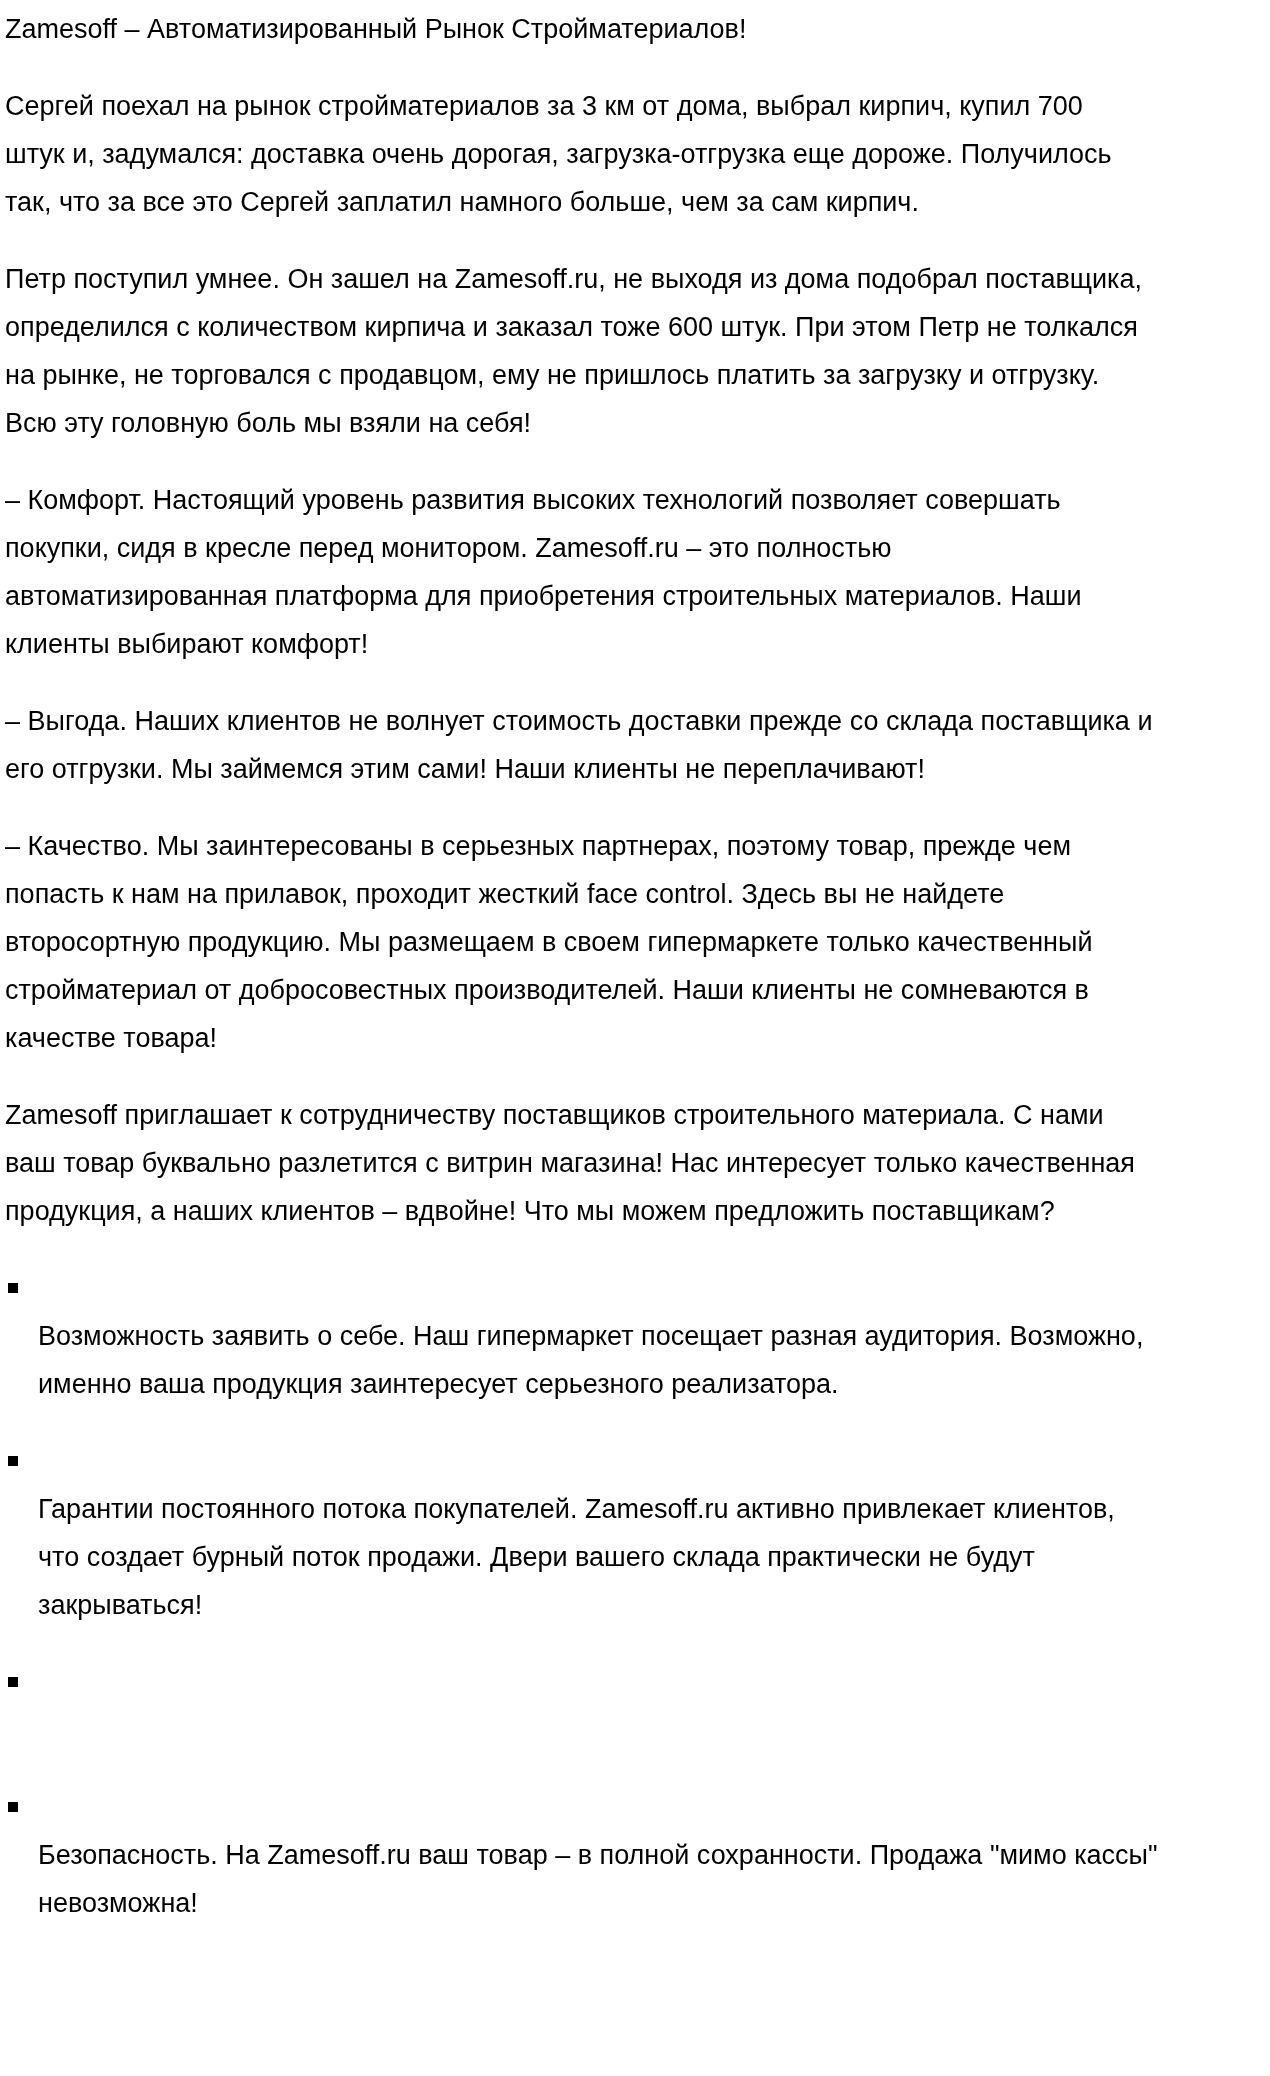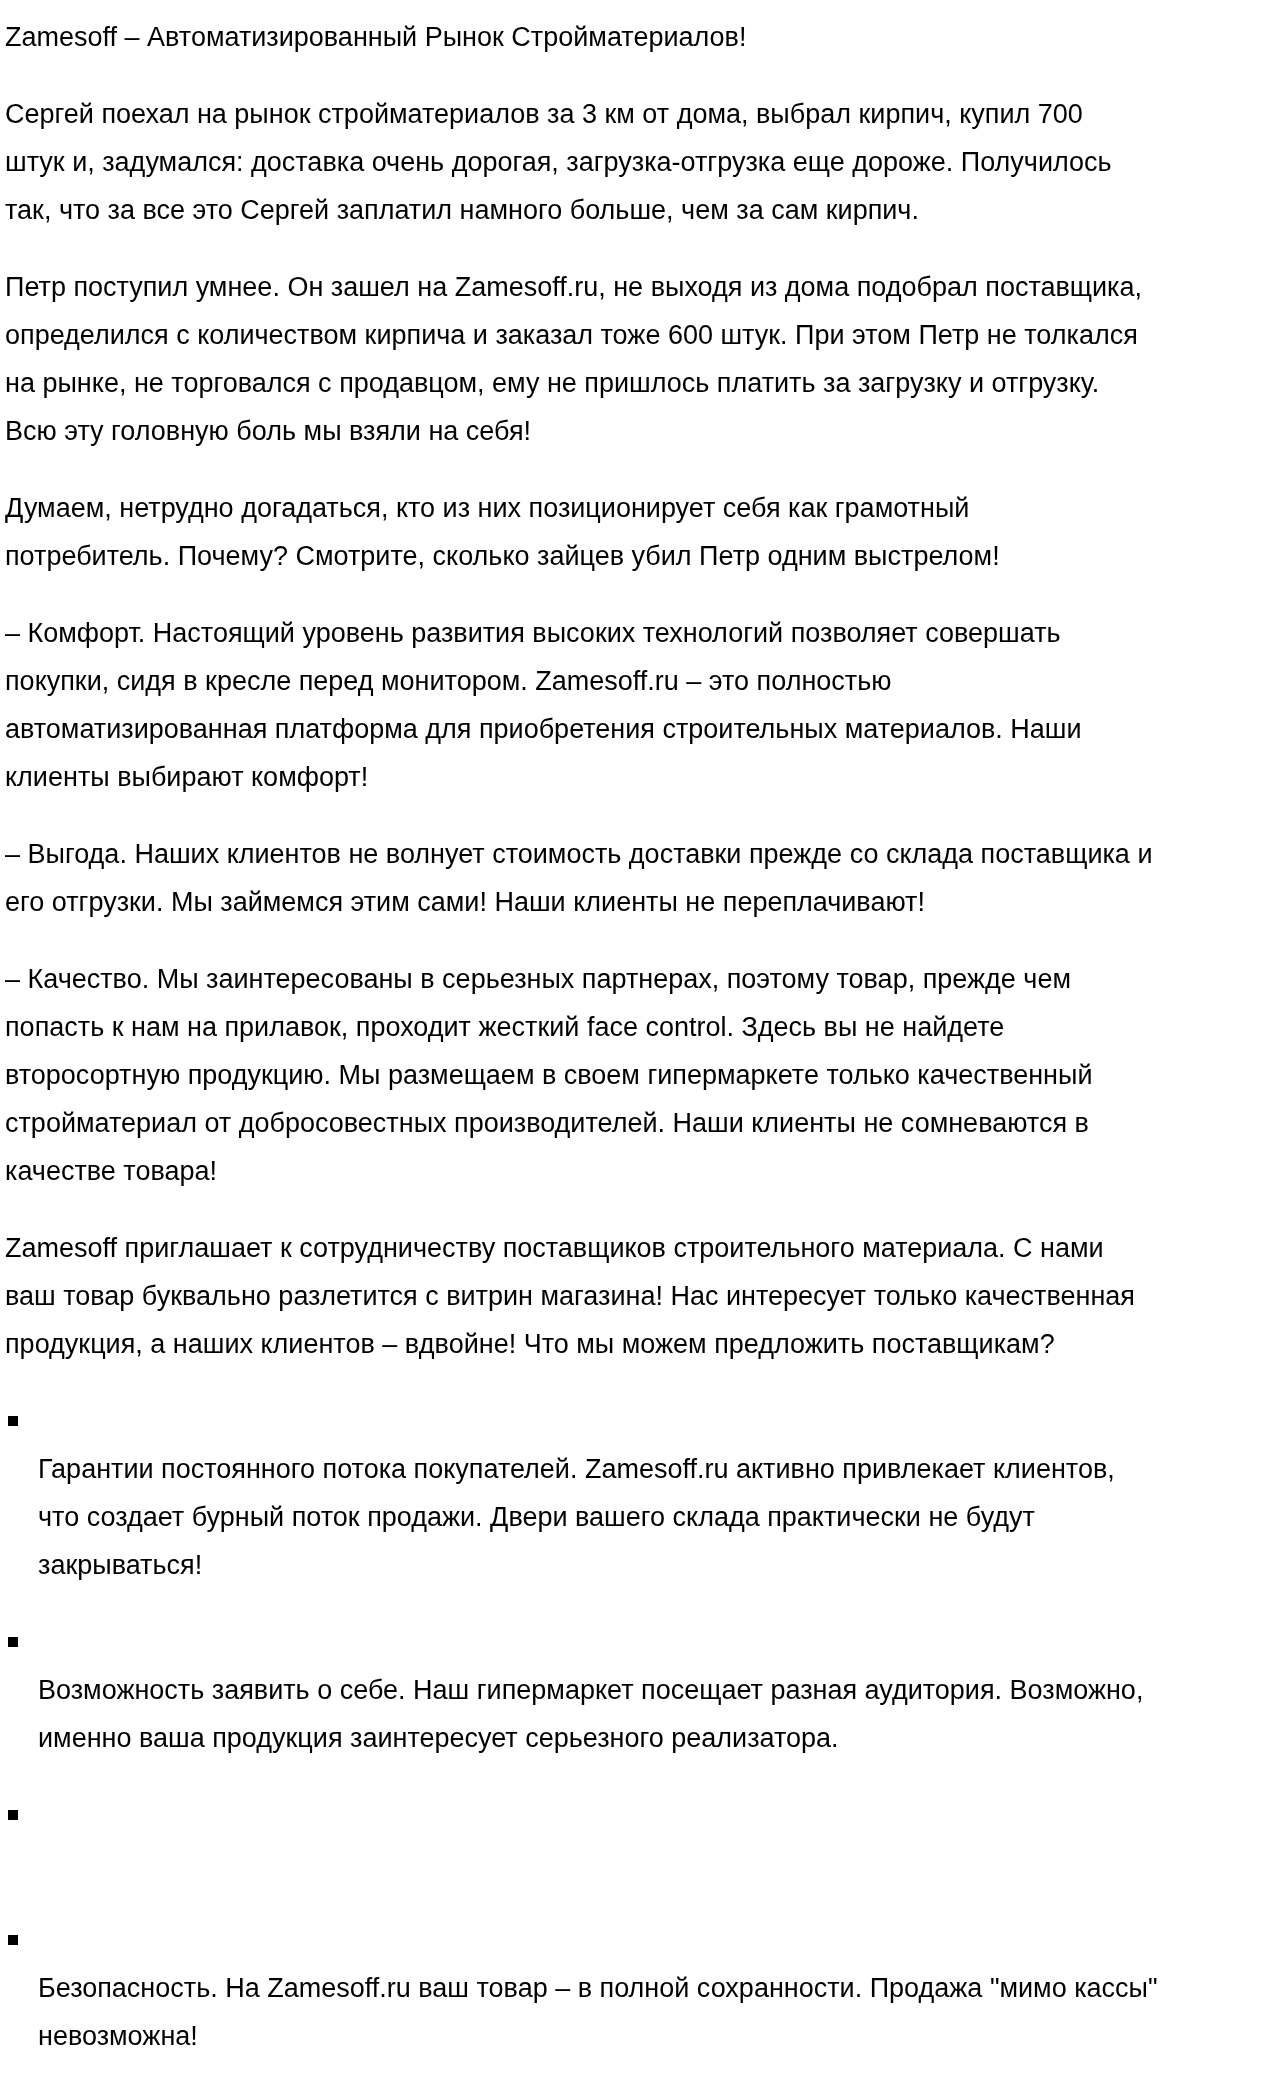--- a/index.html
+++ b/index.html
@@ -11,21 +11,21 @@
     width: 1270px;
     box-sizing: border-box;
     padding: 1px 25px 10px 5px;
     font-family: "Liberation Sans", "DejaVu Sans", sans-serif;
     font-size: 27px;
     line-height: 48px;
     color: #000000;
     -webkit-font-smoothing: antialiased;
   }
   .doc p {
-    margin: 12px 0 29px 0;
+    margin: 4px 0 29px 0;
     white-space: pre-line; 
   }
   .doc p:last-child {
     margin-bottom: 0;
   }
   ul.benefits {
     list-style: none;
     margin: 0 0 29px 0;
     padding: 0;
   }
@@ -56,22 +56,20 @@
 
   <p>Сергей поехал на рынок стройматериалов за 3 км от дома, выбрал кирпич, купил 700
 штук и, задумался: доставка очень дорогая, загрузка-отгрузка еще дороже. Получилось
 так, что за все это Сергей заплатил намного больше, чем за сам кирпич.</p>
 
   <p>Петр поступил умнее. Он зашел на Zamesoff.ru, не выходя из дома подобрал поставщика,
 определился с количеством кирпича и заказал тоже 600 штук. При этом Петр не толкался
 на рынке, не торговался с продавцом, ему не пришлось платить за загрузку и отгрузку.
 Всю эту головную боль мы взяли на себя!</p>
 
-  <p>Думаем, нетрудно догадаться, кто из них позиционирует себя как грамотный
-потребитель. Почему? Смотрите, сколько зайцев убил Петр одним выстрелом!</p>
 
   <p>– Комфорт. Настоящий уровень развития высоких технологий позволяет совершать
 покупки, сидя в кресле перед монитором. Zamesoff.ru – это полностью
 автоматизированная платформа для приобретения строительных материалов. Наши
 клиенты выбирают комфорт!</p>
 
   <p>– Выгода. Наших клиентов не волнует стоимость доставки прежде со склада поставщика и
 его отгрузки. Мы займемся этим сами! Наши клиенты не переплачивают!</p>
 
   <p>– Качество. Мы заинтересованы в серьезных партнерах, поэтому товар, прежде чем
@@ -79,27 +77,27 @@
 второсортную продукцию. Мы размещаем в своем гипермаркете только качественный
 стройматериал от добросовестных производителей. Наши клиенты не сомневаются в
 качестве товара!</p>
 
   <p>Zamesoff приглашает к сотрудничеству поставщиков строительного материала. С нами
 ваш товар буквально разлетится с витрин магазина! Нас интересует только качественная
 продукция, а наших клиентов – вдвойне! Что мы можем предложить поставщикам?</p>
 
   <ul class="benefits">
     <li>
+      <span class="bullet"></span><span>Возможность заявить о себе. Наш гипермаркет посещает разная аудитория. Возможно,
+именно ваша продукция заинтересует серьезного реализатора.</span>
+    </li>
+    <li>
       <span class="bullet"></span><span>Гарантии постоянного потока покупателей. Zamesoff.ru активно привлекает клиентов,
 что создает бурный поток продажи. Двери вашего склада практически не будут
 закрываться!</span>
-    </li>
-    <li>
-      <span class="bullet"></span><span>Возможность заявить о себе. Наш гипермаркет посещает разная аудитория. Возможно,
-именно ваша продукция заинтересует серьезного реализатора.</span>
     </li>
     <li>
       <span class="bullet"></span>
     </li>
     <li>
       <span class="bullet"></span><span>Безопасность. На Zamesoff.ru ваш товар – в полной сохранности. Продажа "мимо кассы"
 невозможна!</span>
     </li>
   </ul>
 

